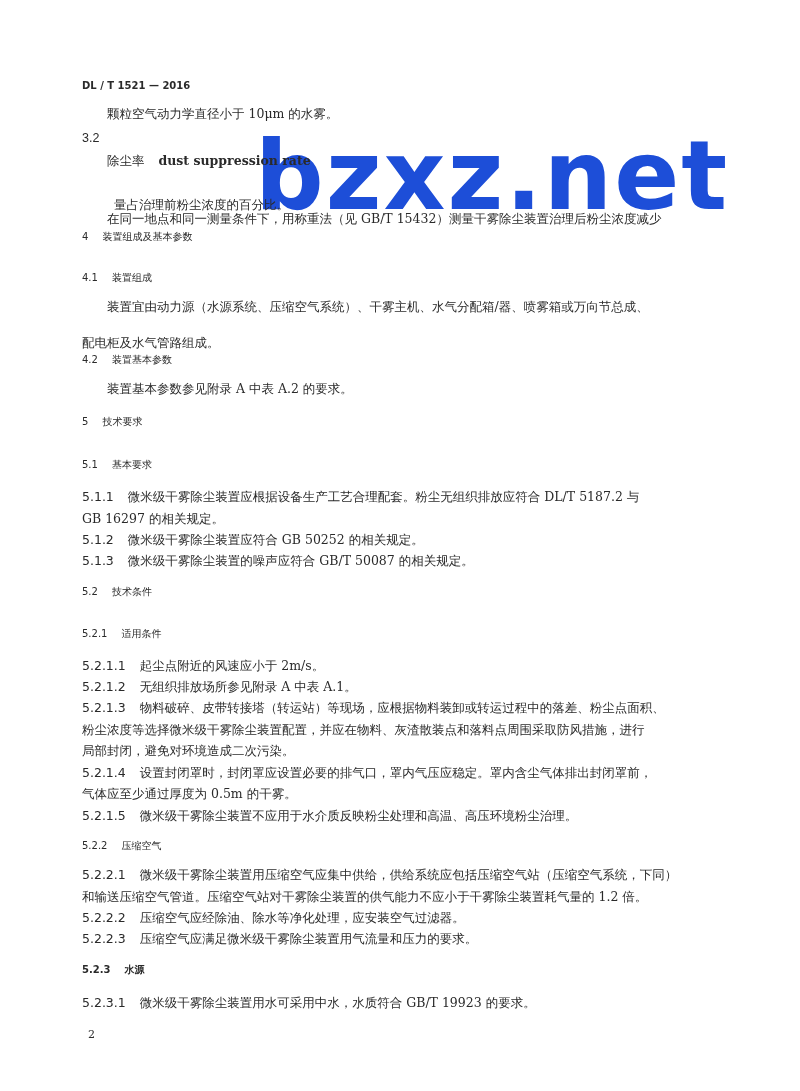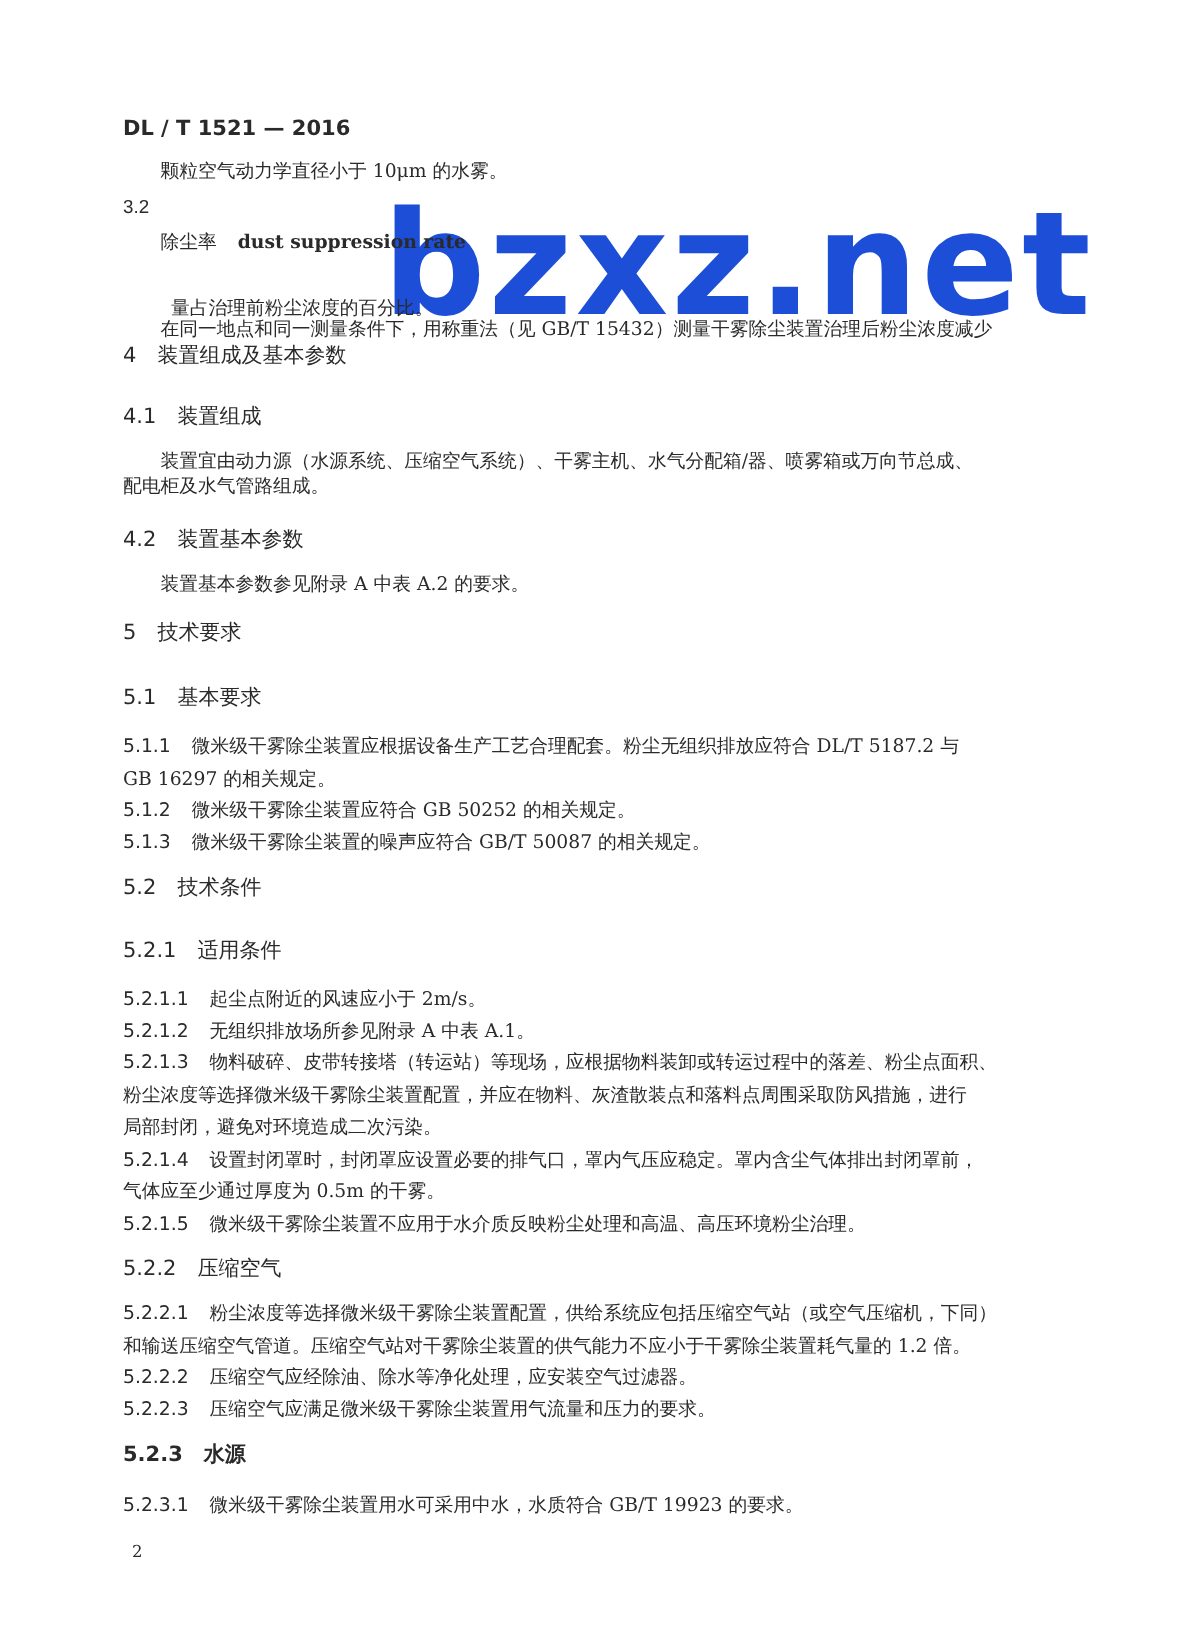--- a/index.html
+++ b/index.html
@@ -23,21 +23,21 @@
     line-height: 1;
   }
   .ln {
     position: absolute;
     font-size: 12.5px;
     line-height: 16px;
     white-space: nowrap;
     z-index: 1;
   }
   .sans { font-family: Liberation Sans, sans-serif; }
-  .hdr { font-family: "DejaVu Sans", "Liberation Sans", sans-serif; font-size: 14px; }
+  .hdr { font-family: "DejaVu Sans", "Liberation Sans", sans-serif; font-size: 10px; }
   .bold { font-weight: bold; }
   .num { display: inline-block; font-family: "DejaVu Sans", "Liberation Sans", sans-serif; }
   .gap { display: inline-block; width: 14px; }
 </style>
 </head>
 <body>
 
 <div class="watermark">bzxz.net</div>
 
 <div class="ln hdr bold" style="left:82px; top:78px;">DL / T 1521 — 2016</div>
@@ -51,21 +51,21 @@
 <div class="ln" style="left:82px; top:197px;margin-left:32px;">量占治理前粉尘浓度的百分比。</div>
 
 <div class="ln hdr" style="left:82px; top:229px;">
   <span>4</span><span class="gap"></span><span>装置组成及基本参数</span>
 </div>
 
 <div class="ln hdr" style="left:82px; top:270px;">
   <span>4.1</span><span class="gap"></span><span>装置组成</span>
 </div>
 <div class="ln" style="left:107px; top:299px;">装置宜由动力源（水源系统、压缩空气系统）、干雾主机、水气分配箱/器、喷雾箱或万向节总成、</div>
-<div class="ln" style="left:82px; top:316px;text-align:center;">配电柜及水气管路组成。</div>
+<div class="ln" style="left:82px; top:335px;text-align:center;">配电柜及水气管路组成。</div>
 
 <div class="ln hdr" style="left:82px; top:352px;">
   <span>4.2</span><span class="gap"></span><span>装置基本参数</span>
 </div>
 <div class="ln" style="left:107px; top:381px;">装置基本参数参见附录 A 中表 A.2 的要求。</div>
 
 <div class="ln hdr" style="left:82px; top:414px;">
   <span>5</span><span class="gap"></span><span>技术要求</span>
 </div>
 
@@ -109,21 +109,21 @@
 <div class="ln" style="left:82px; top:786px;">气体应至少通过厚度为 0.5m 的干雾。</div>
 <div class="ln" style="left:82px; top:808px;">
   <span class="num">5.2.1.5</span><span class="gap"></span><span>微米级干雾除尘装置不应用于水介质反映粉尘处理和高温、高压环境粉尘治理。</span>
 </div>
 
 <div class="ln hdr" style="left:82px; top:838px;">
   <span>5.2.2</span><span class="gap"></span><span>压缩空气</span>
 </div>
 
 <div class="ln" style="left:82px; top:867px;">
-  <span class="num">5.2.2.1</span><span class="gap"></span><span>粉尘浓度等选择微米级干雾除尘装置配置，供给系统应包括压缩空气站（或空气压缩机，下同）</span>
+  <span class="num">5.2.2.1</span><span class="gap"></span><span>微米级干雾除尘装置用压缩空气应集中供给，供给系统应包括压缩空气站（压缩空气系统，下同）</span>
 </div>
 <div class="ln" style="left:82px; top:889px;">和输送压缩空气管道。压缩空气站对干雾除尘装置的供气能力不应小于干雾除尘装置耗气量的 1.2 倍。</div>
 <div class="ln" style="left:82px; top:910px;">
   <span class="num">5.2.2.2</span><span class="gap"></span><span>压缩空气应经除油、除水等净化处理，应安装空气过滤器。</span>
 </div>
 <div class="ln" style="left:82px; top:931px;">
   <span class="num">5.2.2.3</span><span class="gap"></span><span>压缩空气应满足微米级干雾除尘装置用气流量和压力的要求。</span>
 </div>
 
 <div class="ln hdr bold" style="left:82px; top:962px;">

